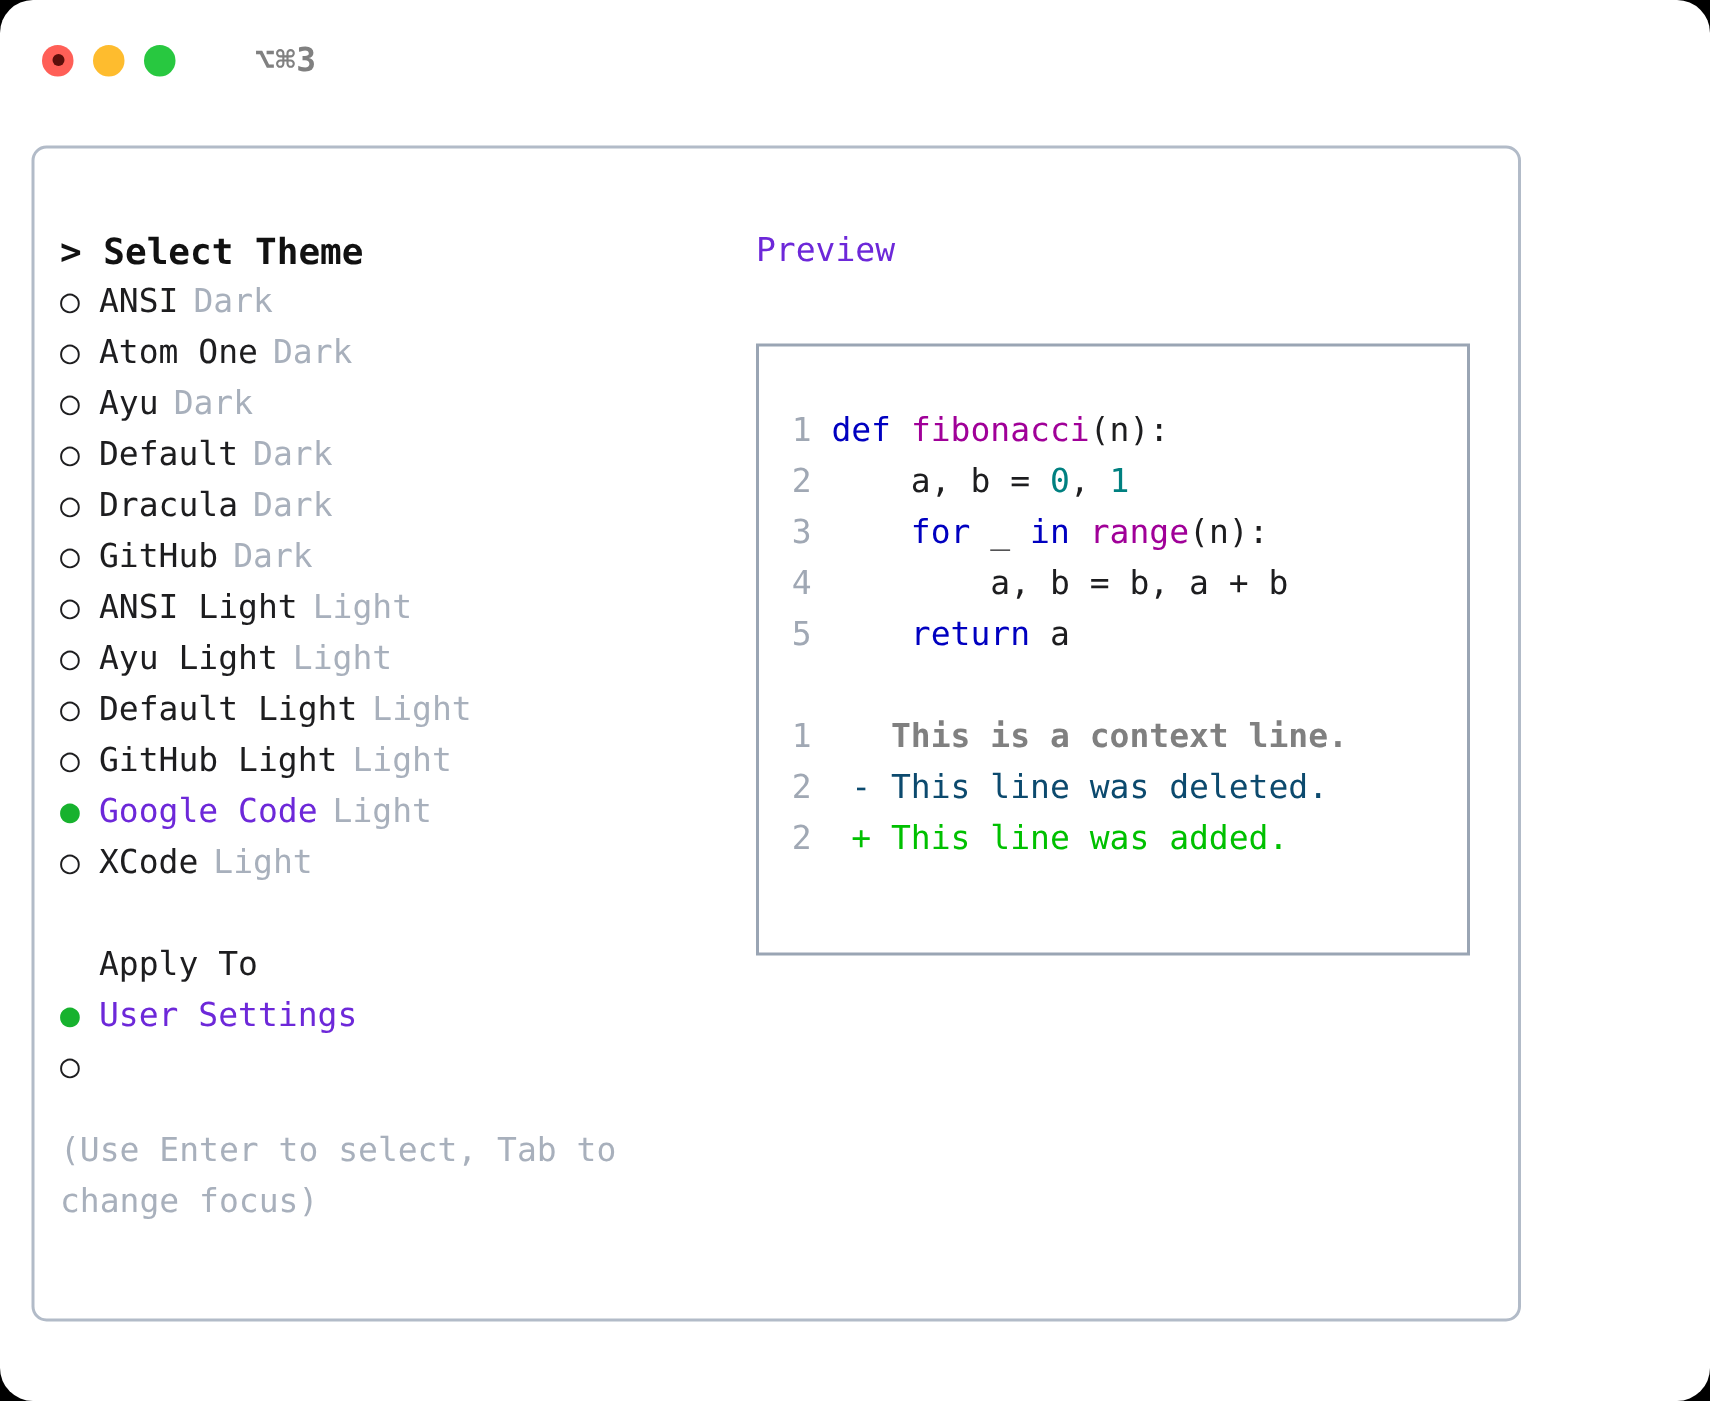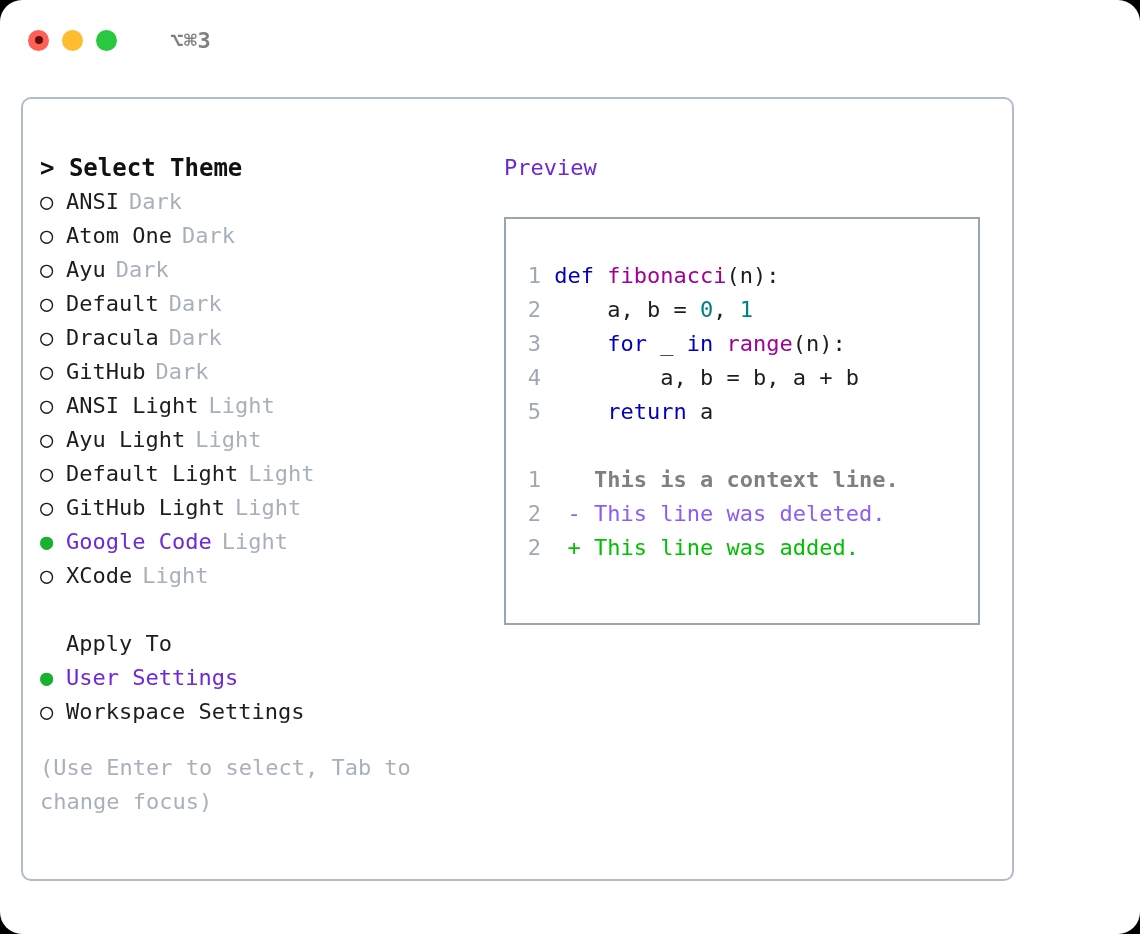--- a/index.html
+++ b/index.html
@@ -146,21 +146,21 @@
     top: 52px;
     width: 490px;
   }
   .preview-title {
     font-size: 22px;
     color: #6d28d9;
     line-height: 34px;
     white-space: pre;
   }
   .preview-box {
-    margin-top: 32px;
+    margin-top: 44px;
     width: 476px;
     height: 408px;
     border: 2px solid #9aa5b4;
     box-sizing: border-box;
     padding: 40px 0 12px 13px;
   }
   .code-line {
     font-size: 22px;
     line-height: 34px;
     white-space: pre;
@@ -170,21 +170,21 @@
     color: #a0a8b4;
     display: inline-block;
     width: 22px;
     text-align: right;
   }
   .kw   { color: #0000c0; }
   .fn   { color: #a00098; }
   .num  { color: #008080; }
   .plain{ color: #1d1d1f; }
   .ctx  { color: #808080; font-weight: bold; }
-  .del  { color: #8b5cf6; }
+  .del  { color: #0c4a6e; }
   .add  { color: #00c000; }
   .gap  { height: 34px; }
 </style>
 </head>
 <body>
 
 <div class="window">
 
   <div class="titlebar">
     <div class="traffic-lights">
@@ -212,21 +212,21 @@
           <div class="opt-row"><span class="bullet off">○</span><span class="opt-name">GitHub Light</span><span class="opt-tag">Light</span></div>
           <div class="opt-row"><span class="bullet on">●</span><span class="opt-name sel">Google Code</span><span class="opt-tag">Light</span></div>
           <div class="opt-row"><span class="bullet off">○</span><span class="opt-name">XCode</span><span class="opt-tag">Light</span></div>
         </div>
 
       <div class="spacer-sm"></div>
 
       <div class="apply-header">Apply To</div>
       <div id="apply-list">
           <div class="opt-row"><span class="bullet on">●</span><span class="opt-name sel">User Settings</span></div>
-          <div class="opt-row"><span class="bullet off">○</span><span class="opt-name">Workspace Settings</span></div>
+          <div class="opt-row"><span class="bullet off">○</span></div>
         </div>
 
       <div class="hint">(Use Enter to select, Tab to change focus)</div>
     </div>
 
     <div class="right-col">
       <div class="preview-title">Preview</div>
       <div class="preview-box">
         <div id="code-block">
             <div class="code-line"><span class="lnum">1</span> <span class="kw">def</span><span class="plain"> </span><span class="fn">fibonacci</span><span class="plain">(n):</span></div>

